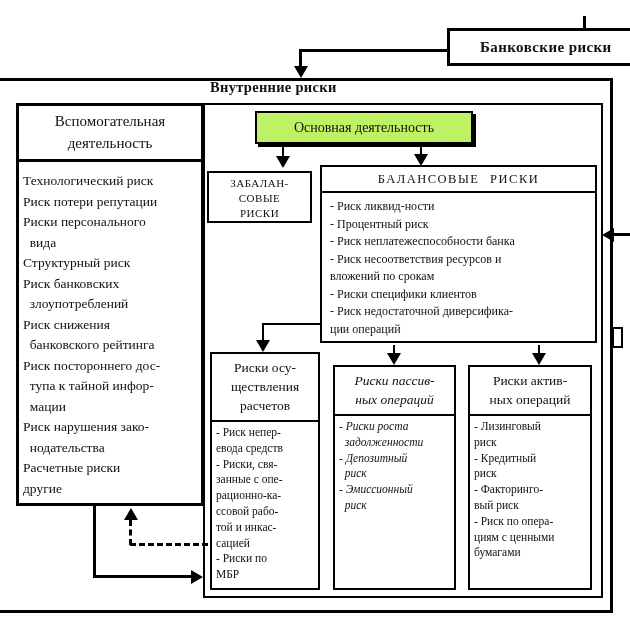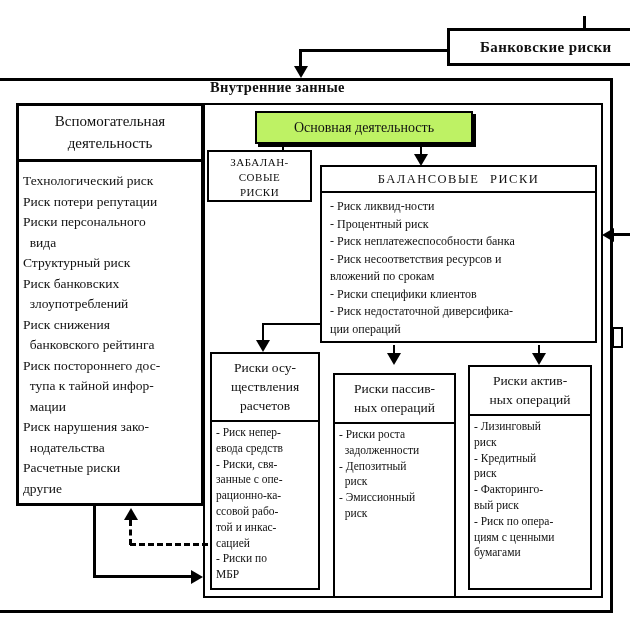--- a/index.html
+++ b/index.html
@@ -23,34 +23,34 @@
 
   
   .inner-label { left:210px; top:79px; font-weight:bold; font-size:14.5px; letter-spacing:.3px; }
 
   
   .osn-box { left:255px; top:111px; width:218px; height:33px; border:2px solid #000;
     box-shadow:3px 3px 0 #000; background:#bef264; display:flex; align-items:center;
     justify-content:center; font-size:14px; }
 
   
-  .zabal-box { left:207px; top:150px; width:105px; height:52px; border:2px solid #000;
+  .zabal-box { left:207px; top:171px; width:105px; height:52px; border:2px solid #000;
     background:#fff; text-align:center; font-size:11px; line-height:15px;
     padding-top:3px; letter-spacing:.5px; }
 
   
   .balans-box { left:320px; top:165px; width:277px; height:178px; border:2px solid #000; background:#fff; }
   .balans-header { border-bottom:2px solid #000; text-align:center; font-size:12.5px;
     padding:5px 0 4px 0; letter-spacing:1.5px; word-spacing:6px; }
   .balans-items { padding:5px 8px 0 8px; font-size:12px; line-height:17.5px; }
 
   
   .riskbox { border:2px solid #000; background:#fff; }
   .box1 { left:210px; top:352px; width:110px; height:238px; }
-  .box2 { left:333px; top:373px; width:123px; height:225px; }
+  .box2 { left:333px; top:365px; width:123px; height:225px;font-style:italic; }
   .box3 { left:468px; top:365px; width:124px; height:225px; }
   .riskbox .hd { border-bottom:2px solid #000; text-align:center; font-size:13.5px;
     line-height:19px; padding:4px 1px 5px 1px; }
   .riskbox .items { padding:3px 3px 0 4px; font-size:11.5px; line-height:15.8px; }
 
   
   .aux-box { left:2px; top:103px; width:188px; height:403px; border:3px solid #000; background:#fff;margin-left:14px; }
   .aux-header { border-bottom:3px solid #000; text-align:center; font-size:15px;
     line-height:22px; padding:4px 0 5px 0; }
   .aux-items { padding:9px 2px 0 4px; font-size:13.5px; line-height:20.5px; }
@@ -86,21 +86,21 @@
 
   <div class="abs bank-stub"></div>
   <div class="abs bank-box">
     <span>Банковские риски</span>
   </div>
 
   <div class="abs hline" style="left:299px; top:49px; width:148px;"></div>
   <div class="abs vline" style="left:299px; top:49px; height:18px;"></div>
   <div class="abs arr-down" style="left:294px; top:66px;"></div>
 
-  <div class="abs inner-label">Внутренние занные</div>
+  <div class="abs inner-label">Внутренние риски</div>
 
   <div class="abs osn-box">
     <span>Основная деятельность</span>
   </div>
 
   <div class="abs vline2" style="left:282px; top:147px; height:11px;"></div>
   <div class="abs arr-down" style="left:276px; top:156px;"></div>
   <div class="abs vline2" style="left:420px; top:147px; height:9px;"></div>
   <div class="abs arr-down" style="left:414px; top:154px;"></div>
 

